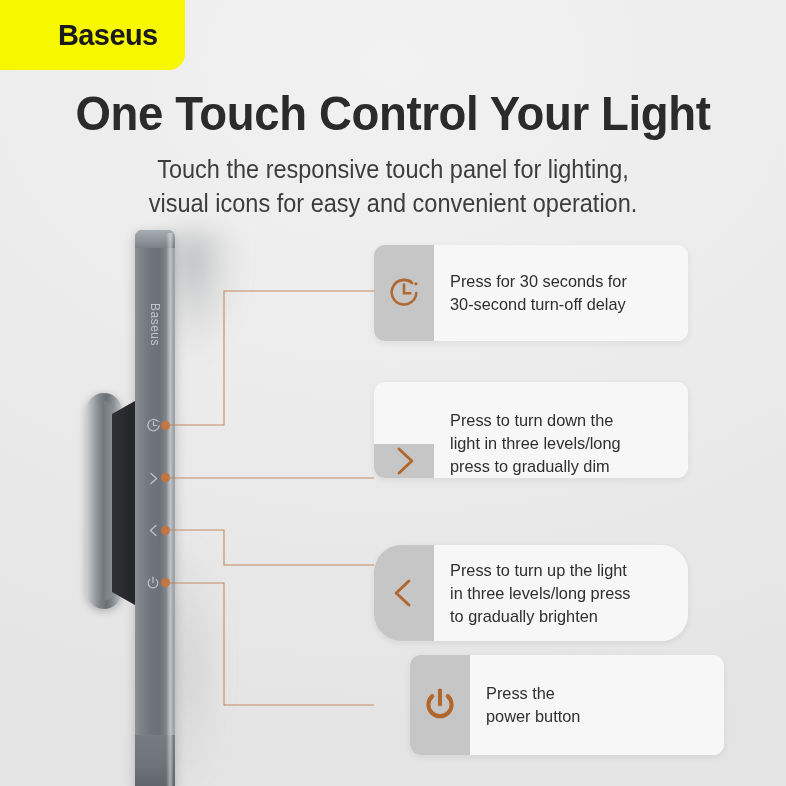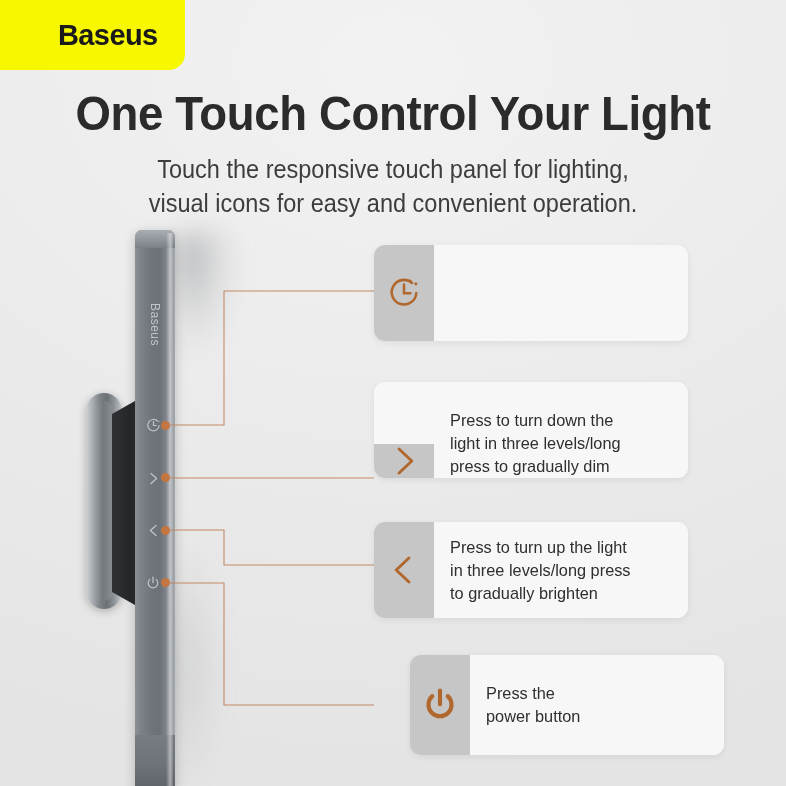--- a/index.html
+++ b/index.html
@@ -208,21 +208,21 @@
   .callout-text {
     font-family: "Liberation Sans Narrow", "Liberation Sans", sans-serif;
     font-size: 17px;
     line-height: 23px;
     color: #2f2f2f;
     transform: scaleX(0.96);
     transform-origin: 0 50%;
   }
   #callout-card-1 { top: 245px; height: 96px; }
   #callout-card-2 { top: 382px; height: 96px; align-items: flex-end; }
-  #callout-card-3 { top: 522px; height: 96px; }
+  #callout-card-3 { top: 545px; height: 96px; border-radius: 27px; }
   #callout-card-4 { top: 655px; height: 100px; margin-left: 36px; }
 </style>
 </head>
 <body>
 
 <div id="stage">
 
   <div id="brand-badge">
     <div id="brand-badge-text">Baseus</div>
   </div>
@@ -294,20 +294,26 @@
 
   <div class="callout-card" id="callout-card-1">
     <div class="callout-icon-pane">
       <svg width="36" height="36" viewBox="0 0 24 24" fill="none" stroke="#b0682f" stroke-width="1.7" stroke-linecap="round">
         <path d="M17.4 5.3A8.2 8.2 0 1 0 20.2 12"></path>
         <circle cx="19.9" cy="5.9" r="1.05" fill="#b0682f" stroke="none"></circle>
         <circle cx="16.1" cy="4.0" r="1.05" fill="#b0682f" stroke="none"></circle>
         <path d="M12 6.4V12.1h4.3"></path>
       </svg>
     </div>
+    <div class="callout-text-pane">
+      <div class="callout-text">
+        <span>Press for 30 seconds for</span><br>
+        <span>30-second turn-off delay</span>
+      </div>
+    </div>
   </div>
 
   <div class="callout-card" id="callout-card-2">
     <div class="callout-icon-pane">
       <svg width="34" height="34" viewBox="0 0 24 24" fill="none" stroke="#b0682f" stroke-width="2.1" stroke-linecap="round" stroke-linejoin="round">
         <polyline points="8.5,3.5 17.5,12 8.5,20.5"></polyline>
       </svg>
     </div>
     <div class="callout-text-pane">
       <div class="callout-text">

